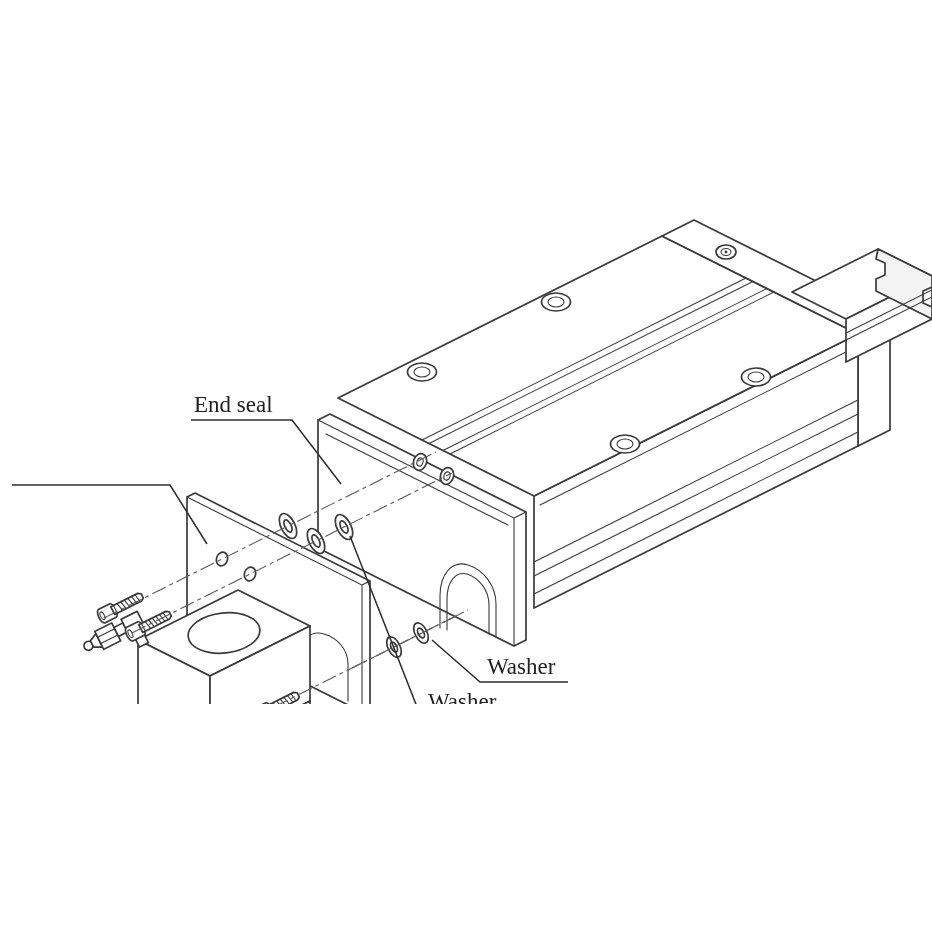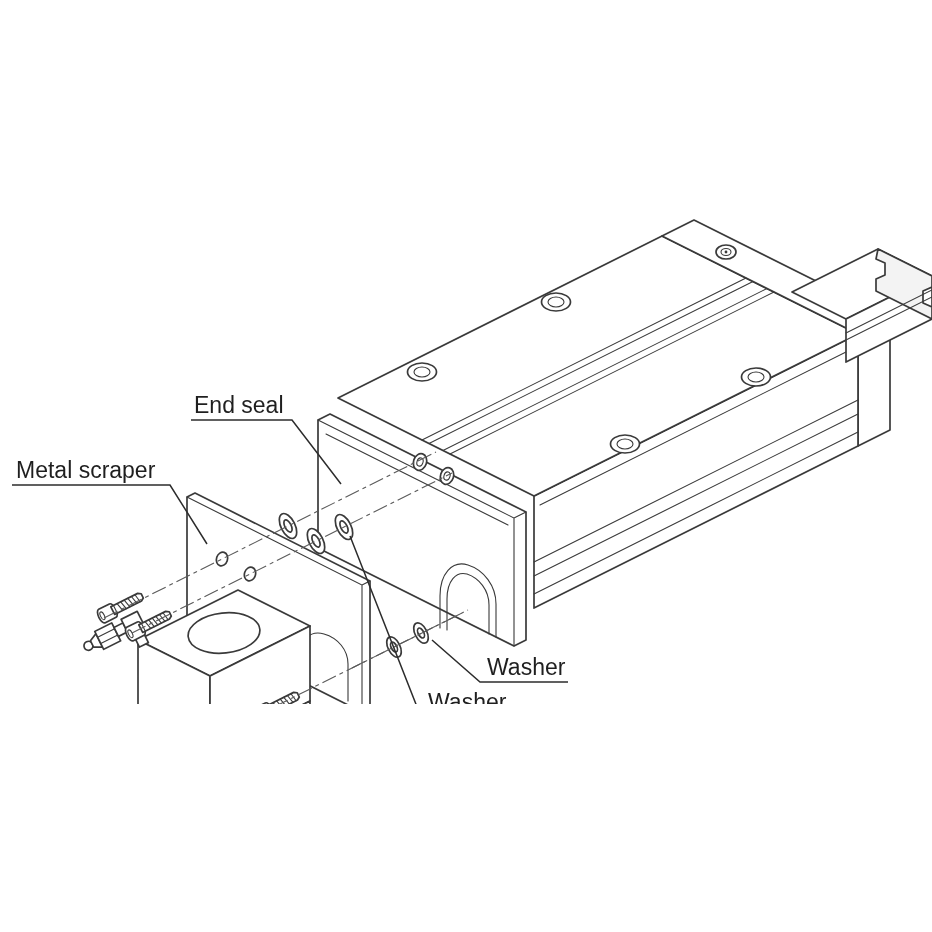--- a/index.html
+++ b/index.html
@@ -1,21 +1,21 @@
 <!DOCTYPE html>
 <html style="--line: #3a3a3a; --label-text: #1f1f1f; --background: #ffffff;"><head>
 <meta charset="utf-8">
 <style>
   html,body { margin:0; padding:0; }
   .canvas {
     position:relative;
     width:932px; height:704px;
     background:var(--background,#ffffff);
     overflow:hidden;
-    font-family:Liberation Sans, sans-serif;
+    font-family:Liberation Serif, serif;
   }
   svg { position:absolute; left:0; top:0; }
   .face  { fill:#ffffff; stroke:var(--line,#3a3a3a); stroke-width:1.7; stroke-linejoin:round; stroke-linecap:round; }
   .face2 { fill:#f3f3f3; stroke:var(--line,#3a3a3a); stroke-width:1.7; stroke-linejoin:round; }
   .detail{ fill:none;   stroke:var(--line,#3a3a3a); stroke-width:1.1; stroke-linecap:round; }
   .dot   { fill:var(--line,#3a3a3a); stroke:none; }
   .cl    { fill:none; stroke:#5a5a5a; stroke-width:1.1; stroke-dasharray:15 4 4 4; }
   .leader{ fill:none; stroke:#2c2c2c; stroke-width:1.5; }
   .part-label {
     position:absolute;
@@ -134,19 +134,18 @@
     <path class="cl" d="M352,668 L460,614"></path>
 
     <path class="leader" d="M341,484 L292,420 L191,420"></path>
     <path class="leader" d="M207,544 L170,485 L12,485"></path>
     <path class="leader" d="M432,640 L480,682 L568,682"></path>
     <path class="leader" d="M350,536 L421,717 L509,717"></path>
   </svg>
 
   <div class="part-label" style="left:194px; top:392px;">End seal</div>
 
-  <div class="part-label" style="left:16px; top:457px;">Metal scraper</div>
 
   <div class="part-label" style="left:487px; top:654px;">Washer</div>
 
   <div class="part-label" style="left:428px; top:689px;">Washer</div>
 
 </div>
 
 </body></html>

